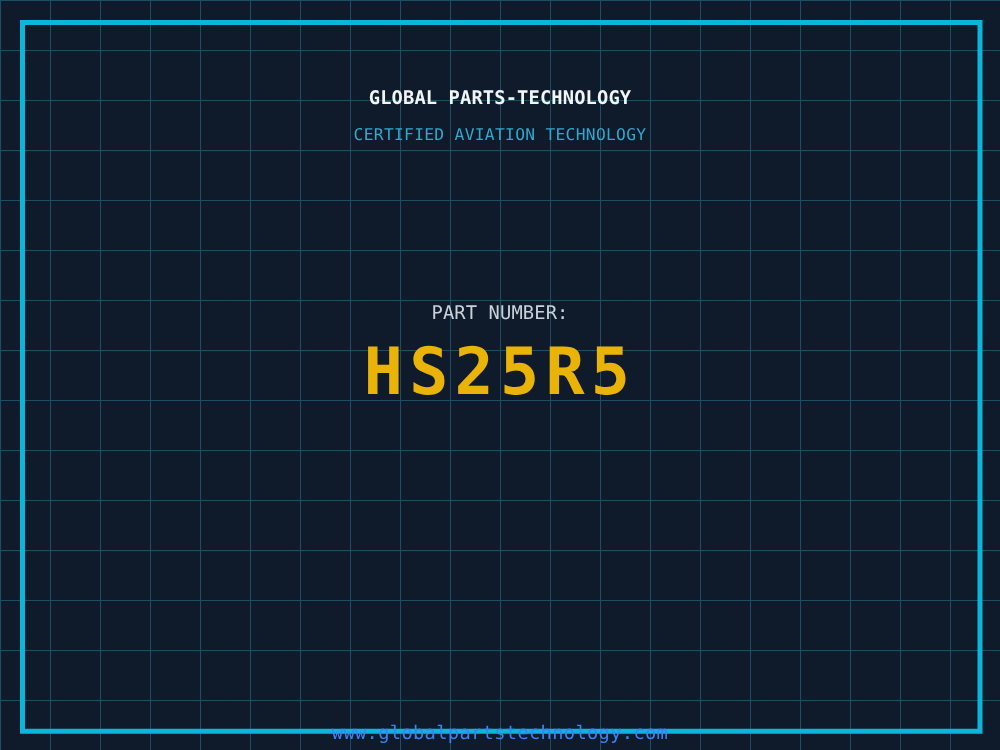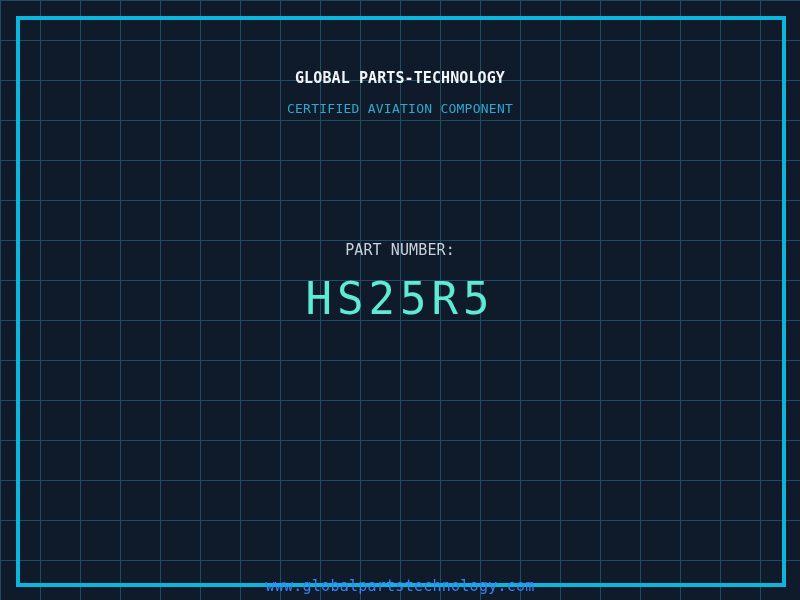--- a/index.html
+++ b/index.html
@@ -64,40 +64,40 @@
 
   .part-number {
     position: absolute;
     left: 0;
     width: 100%;
     top: 248px;
     height: 100px;
     display: flex;
     align-items: center;
     justify-content: center;
-    font-size: 44px;
-    font-weight: normal;
+    font-size: 52px;
+    font-weight: bold;
     letter-spacing: 5px;
-    color: #5eead4;
+    color: #eab308;
     white-space: nowrap;
   }
 
   .website {
     top: 557px;
     font-size: 15px;
     letter-spacing: 0.25px;
     color: #3b82f6;
   }
 </style>
 </head>
 <body>
 
 <div class="frame"></div>
 
 <div class="text-line brand-title">GLOBAL PARTS-TECHNOLOGY</div>
 
-<div class="text-line cert-subtitle">CERTIFIED AVIATION COMPONENT</div>
+<div class="text-line cert-subtitle">CERTIFIED AVIATION TECHNOLOGY</div>
 
 <div class="text-line part-label">PART NUMBER:</div>
 
 <div class="part-number">HS25R5</div>
 
 <div class="text-line website">www.globalpartstechnology.com</div>
 
 </body></html>

